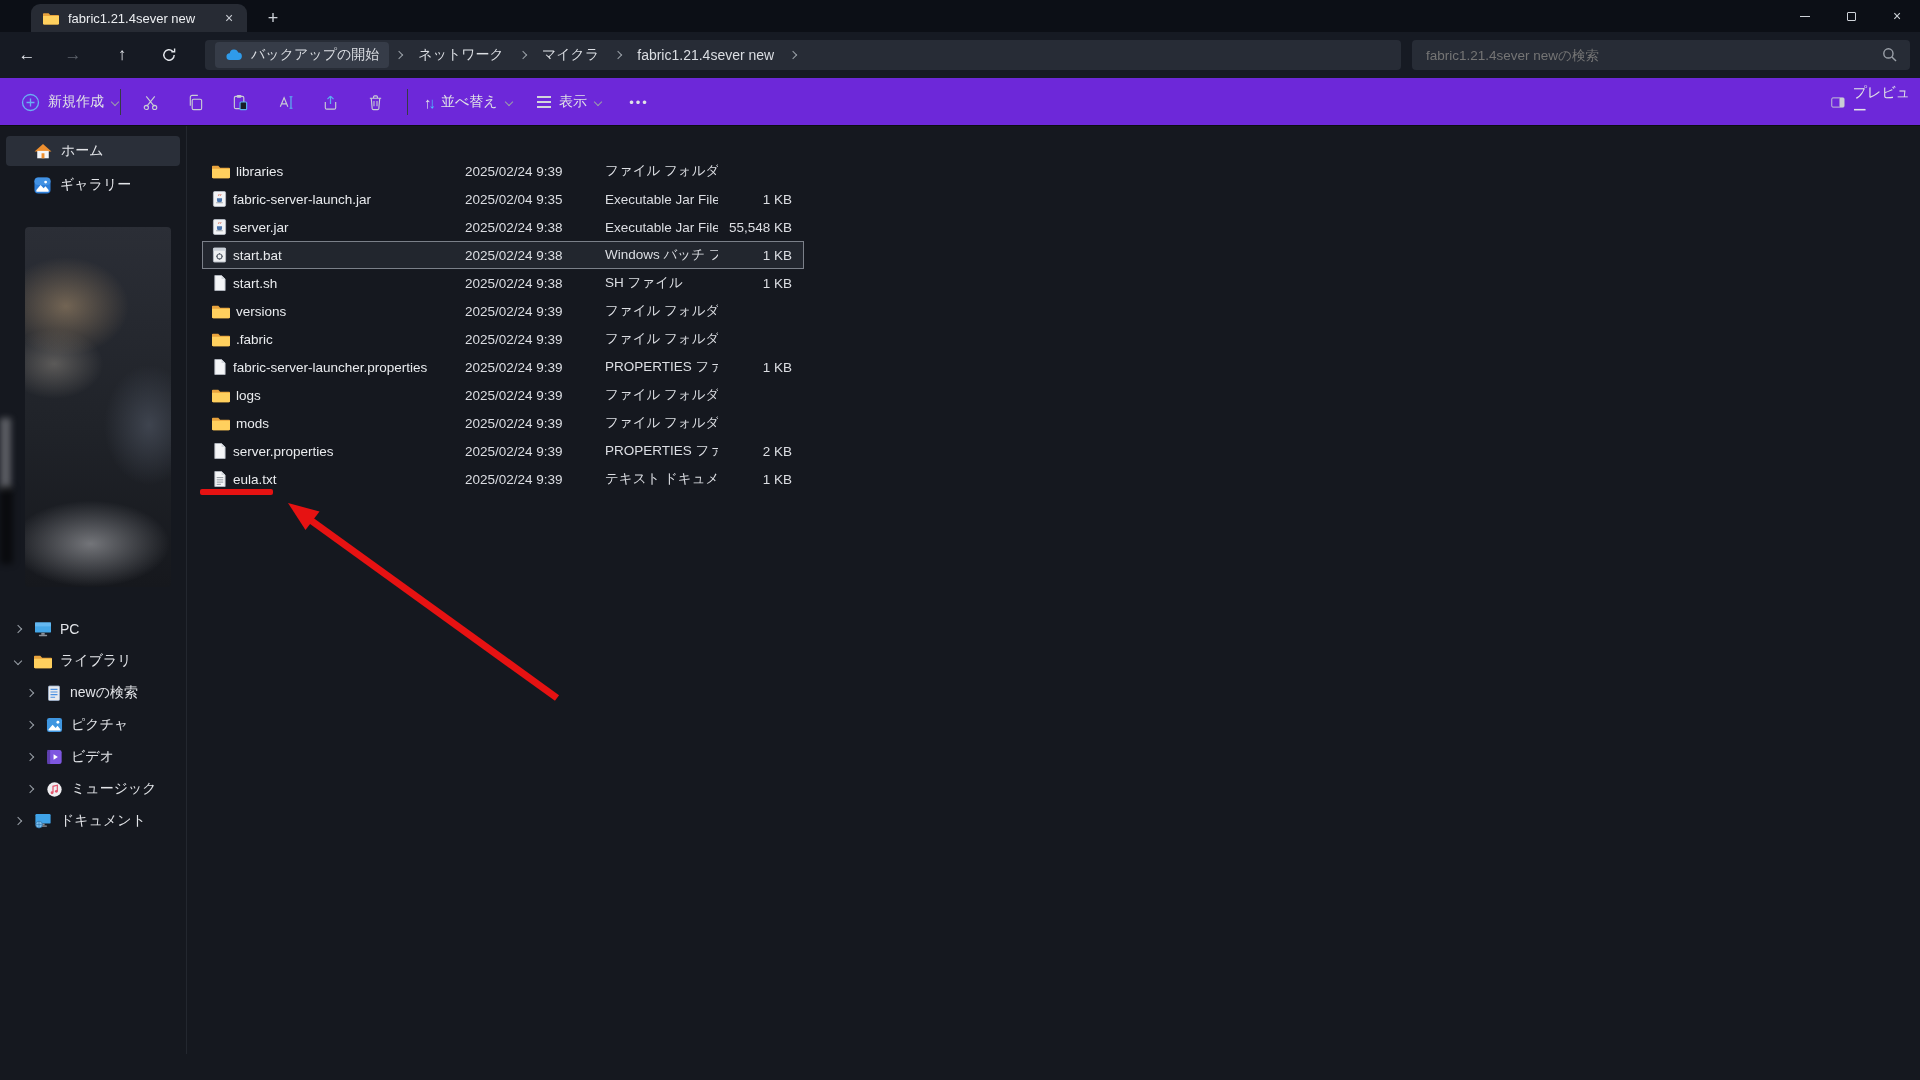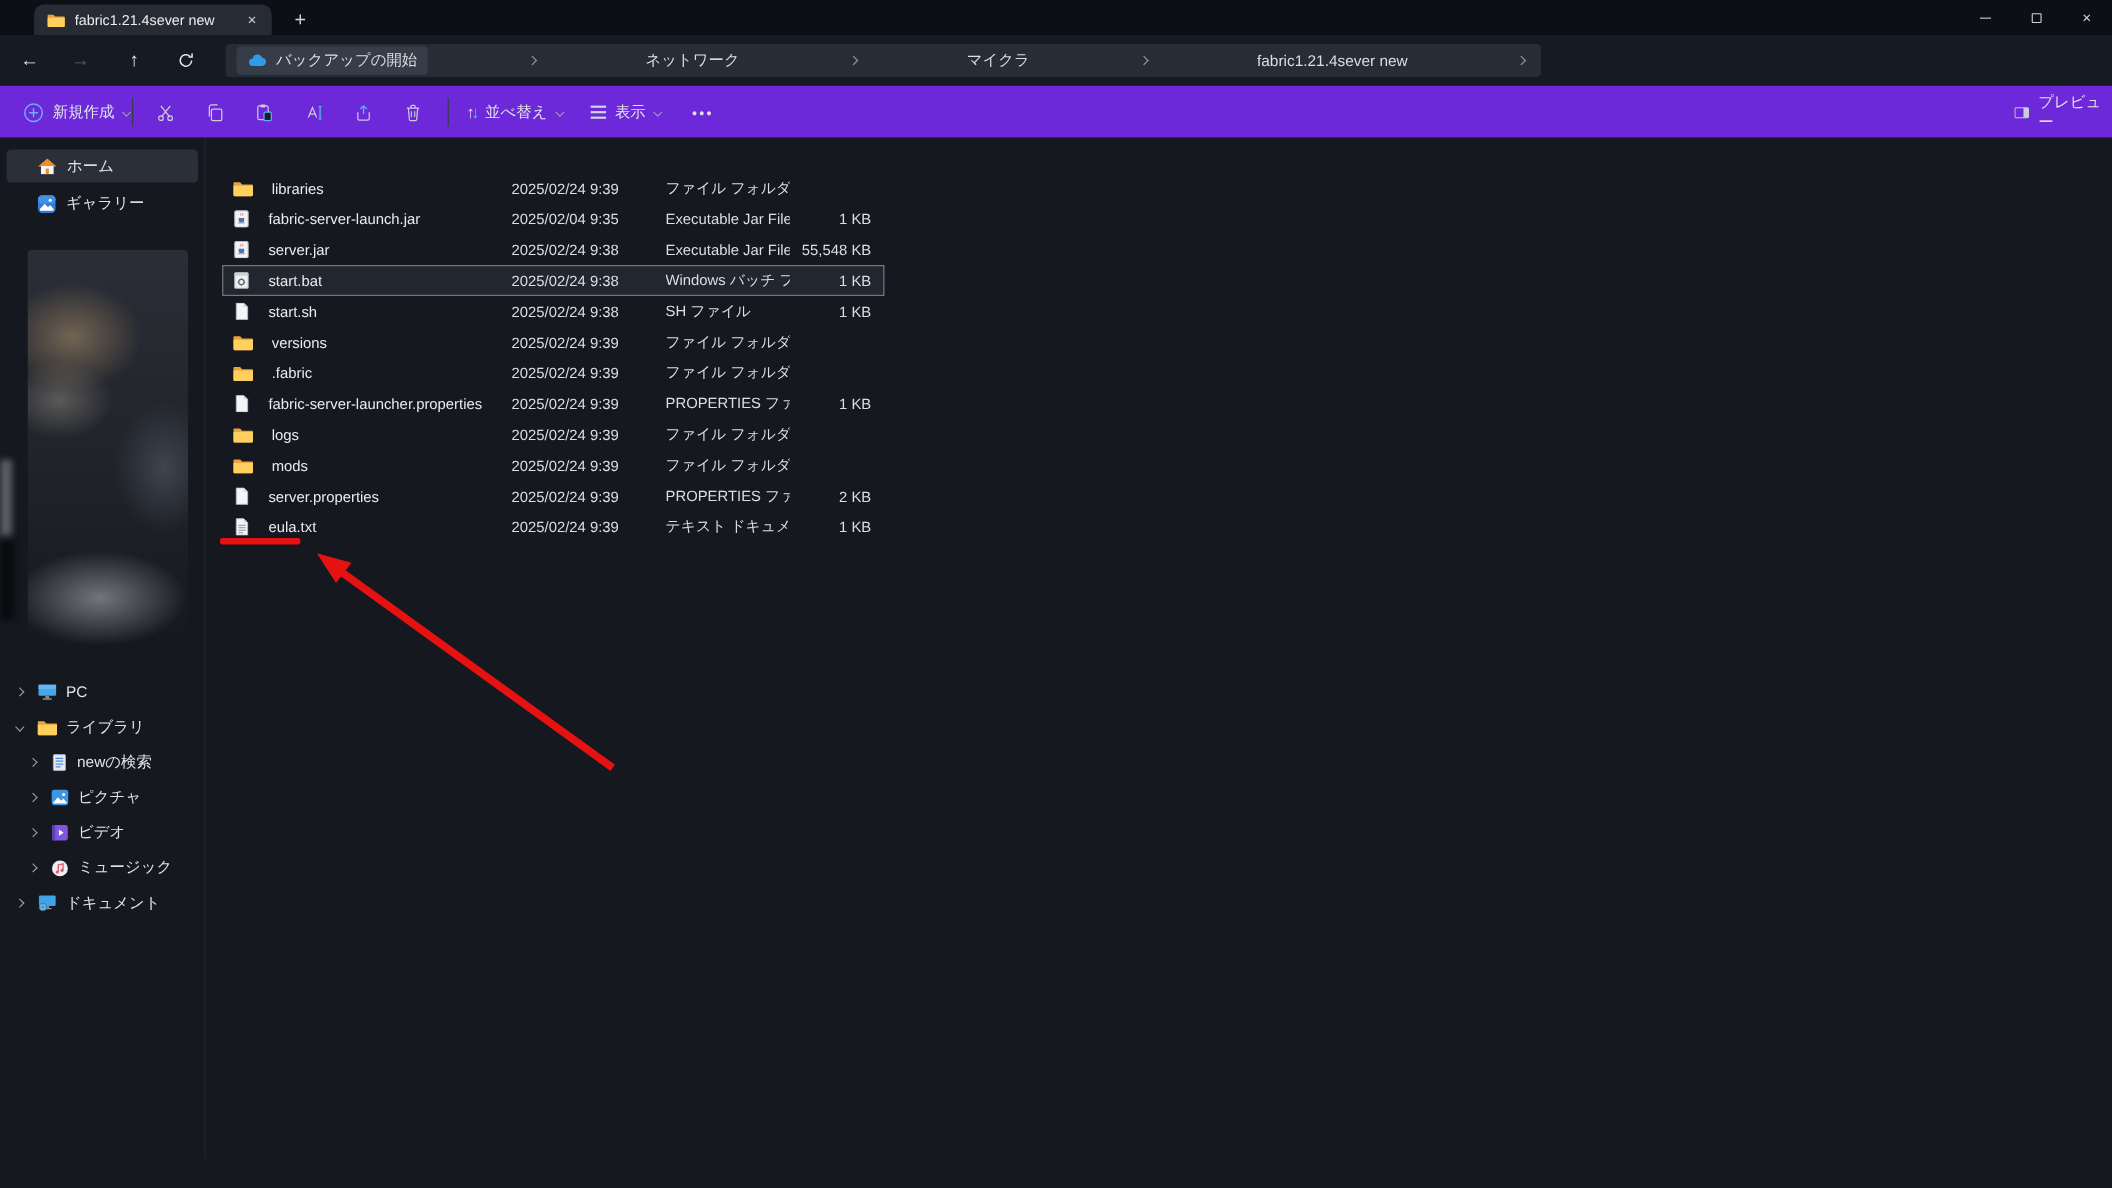--- a/index.html
+++ b/index.html
@@ -21,21 +21,21 @@
   .wc .bar { width:10px; height:1px; background:#cfd3d9; }
   .wc .box { width:9px; height:9px; border:1px solid #cfd3d9; border-radius:1px; }
   .wc.close-btn { font-size:14px; }
 
   
   .navbar { position:absolute; left:0; top:32px; width:1920px; height:46px; background:#161a23; }
   .navbtn { position:absolute; top:8px; width:34px; height:30px; border-radius:4px; color:#e4e7ec;
     font-size:17px; display:flex; align-items:center; justify-content:center; }
   .navbtn.disabled { color:#5d626b; }
   .addressbar { position:absolute; left:205px; top:8px; width:1196px; height:30px; background:#272c36;
-    border-radius:4px; display:flex; align-items:center; padding:0 10px; gap:2px; color:#dbdee3; font-size:14px;justify-content:space-between; }
+    border-radius:4px; display:flex; align-items:center; padding:0 10px; gap:2px; color:#dbdee3; font-size:14px; }
   .crumb-chip { display:flex; align-items:center; gap:8px; background:#363c48; border-radius:4px;
     padding:4px 10px; white-space:nowrap; }
   .crumb { padding:3px 9px; border-radius:4px; white-space:nowrap; }
   .chev { display:inline-block; width:6px; height:6px; border-right:1.4px solid #9aa0a8;
     border-bottom:1.4px solid #9aa0a8; }
   .chev.r { transform:rotate(-45deg); }
   .chev.d { transform:rotate(45deg); }
   .crumb-sep { margin:0 5px; }
   .searchbox { position:absolute; left:1412px; top:8px; width:498px; height:30px; background:#272c36;
     border-radius:4px; }
@@ -89,21 +89,21 @@
   .vline { position:absolute; top:8px; width:1px; height:16px; background:#3a3f48; }
   .sortcaret { position:absolute; left:327px; top:0px; width:7px; height:7px;
     border-left:1.4px solid #aab0b8; border-top:1.4px solid #aab0b8; transform:rotate(45deg); }
 
   
   .row { position:absolute; left:205px; width:600px; height:28px; display:flex; align-items:center;
     color:#dcdee3; font-size:13.5px; }
   .row.sel { background:#22262e; outline:1px solid #7b8089; outline-offset:-1px; left:202px;
     width:602px; padding-left:3px; }
   .c { overflow:hidden; white-space:nowrap; }
-  .c-name { width:254px; display:flex; align-items:center; gap:17px; padding-left:7px; color:#e9ebee; }
+  .c-name { width:254px; display:flex; align-items:center; gap:6px; padding-left:7px; color:#e9ebee; }
   .c-mod  { width:146px; padding-left:6px; }
   .c-typ  { width:113px; }
   .c-siz  { width:82px; text-align:right; padding-right:8px; }
 
   
   .red-underline { position:absolute; left:200px; top:489px; width:73px; height:6px;
     background:#e61212; border-radius:2px; z-index:40; }
   .arrow-overlay { position:absolute; left:0; top:0; width:1920px; height:1080px;
     pointer-events:none; z-index:50; }
 
@@ -285,20 +285,26 @@
       </span>
       <span class="chev r crumb-sep"></span>
       <span class="crumb">ネットワーク</span>
       <span class="chev r crumb-sep"></span>
       <span class="crumb">マイクラ</span>
       <span class="chev r crumb-sep"></span>
       <span class="crumb">fabric1.21.4sever new</span>
       <span class="chev r crumb-sep"></span>
     </div>
 
+    <div class="searchbox">
+      <input placeholder="fabric1.21.4sever newの検索" style="">
+      <svg class="search-glass" width="16" height="16">
+          <use href="#i-glass"></use>
+        </svg>
+    </div>
   </div>
 
   <div class="toolbar">
     <div class="tbtn" style="left:12px">
       <svg width="19" height="19">
           <use href="#i-plus-circle"></use>
         </svg>
       <span>新規作成</span>
       <span class="chev d"></span>
     </div>

